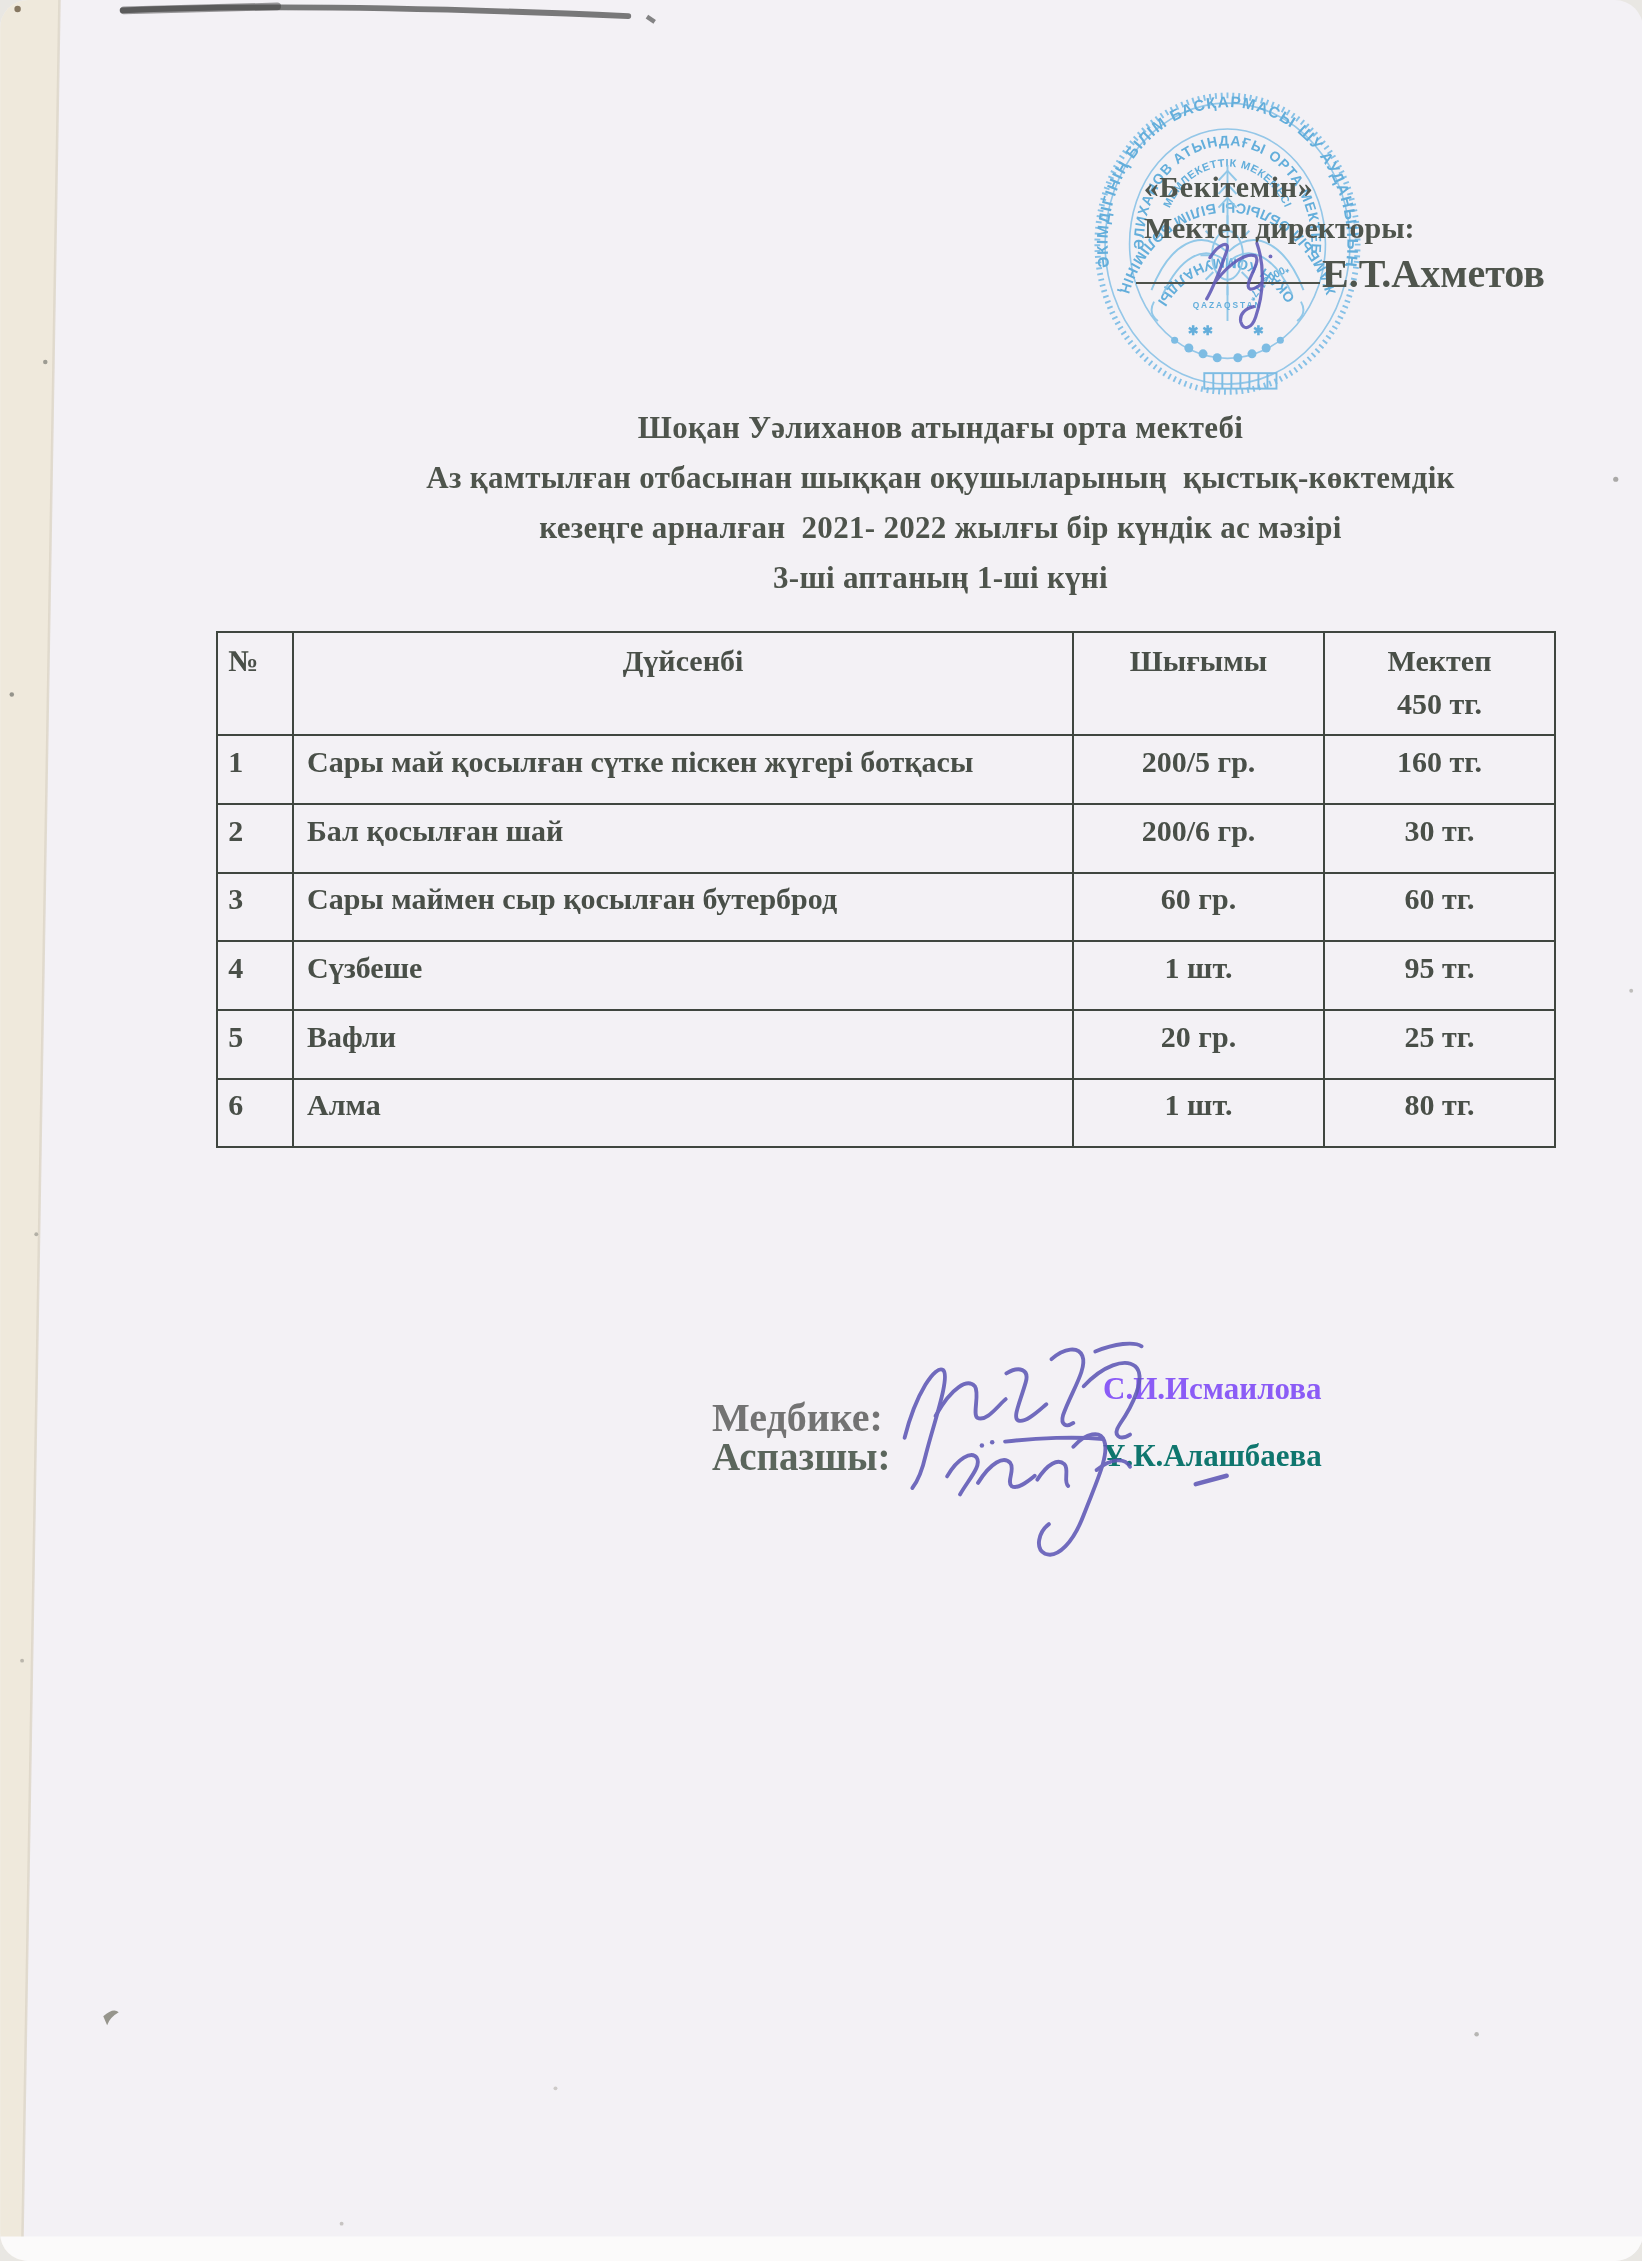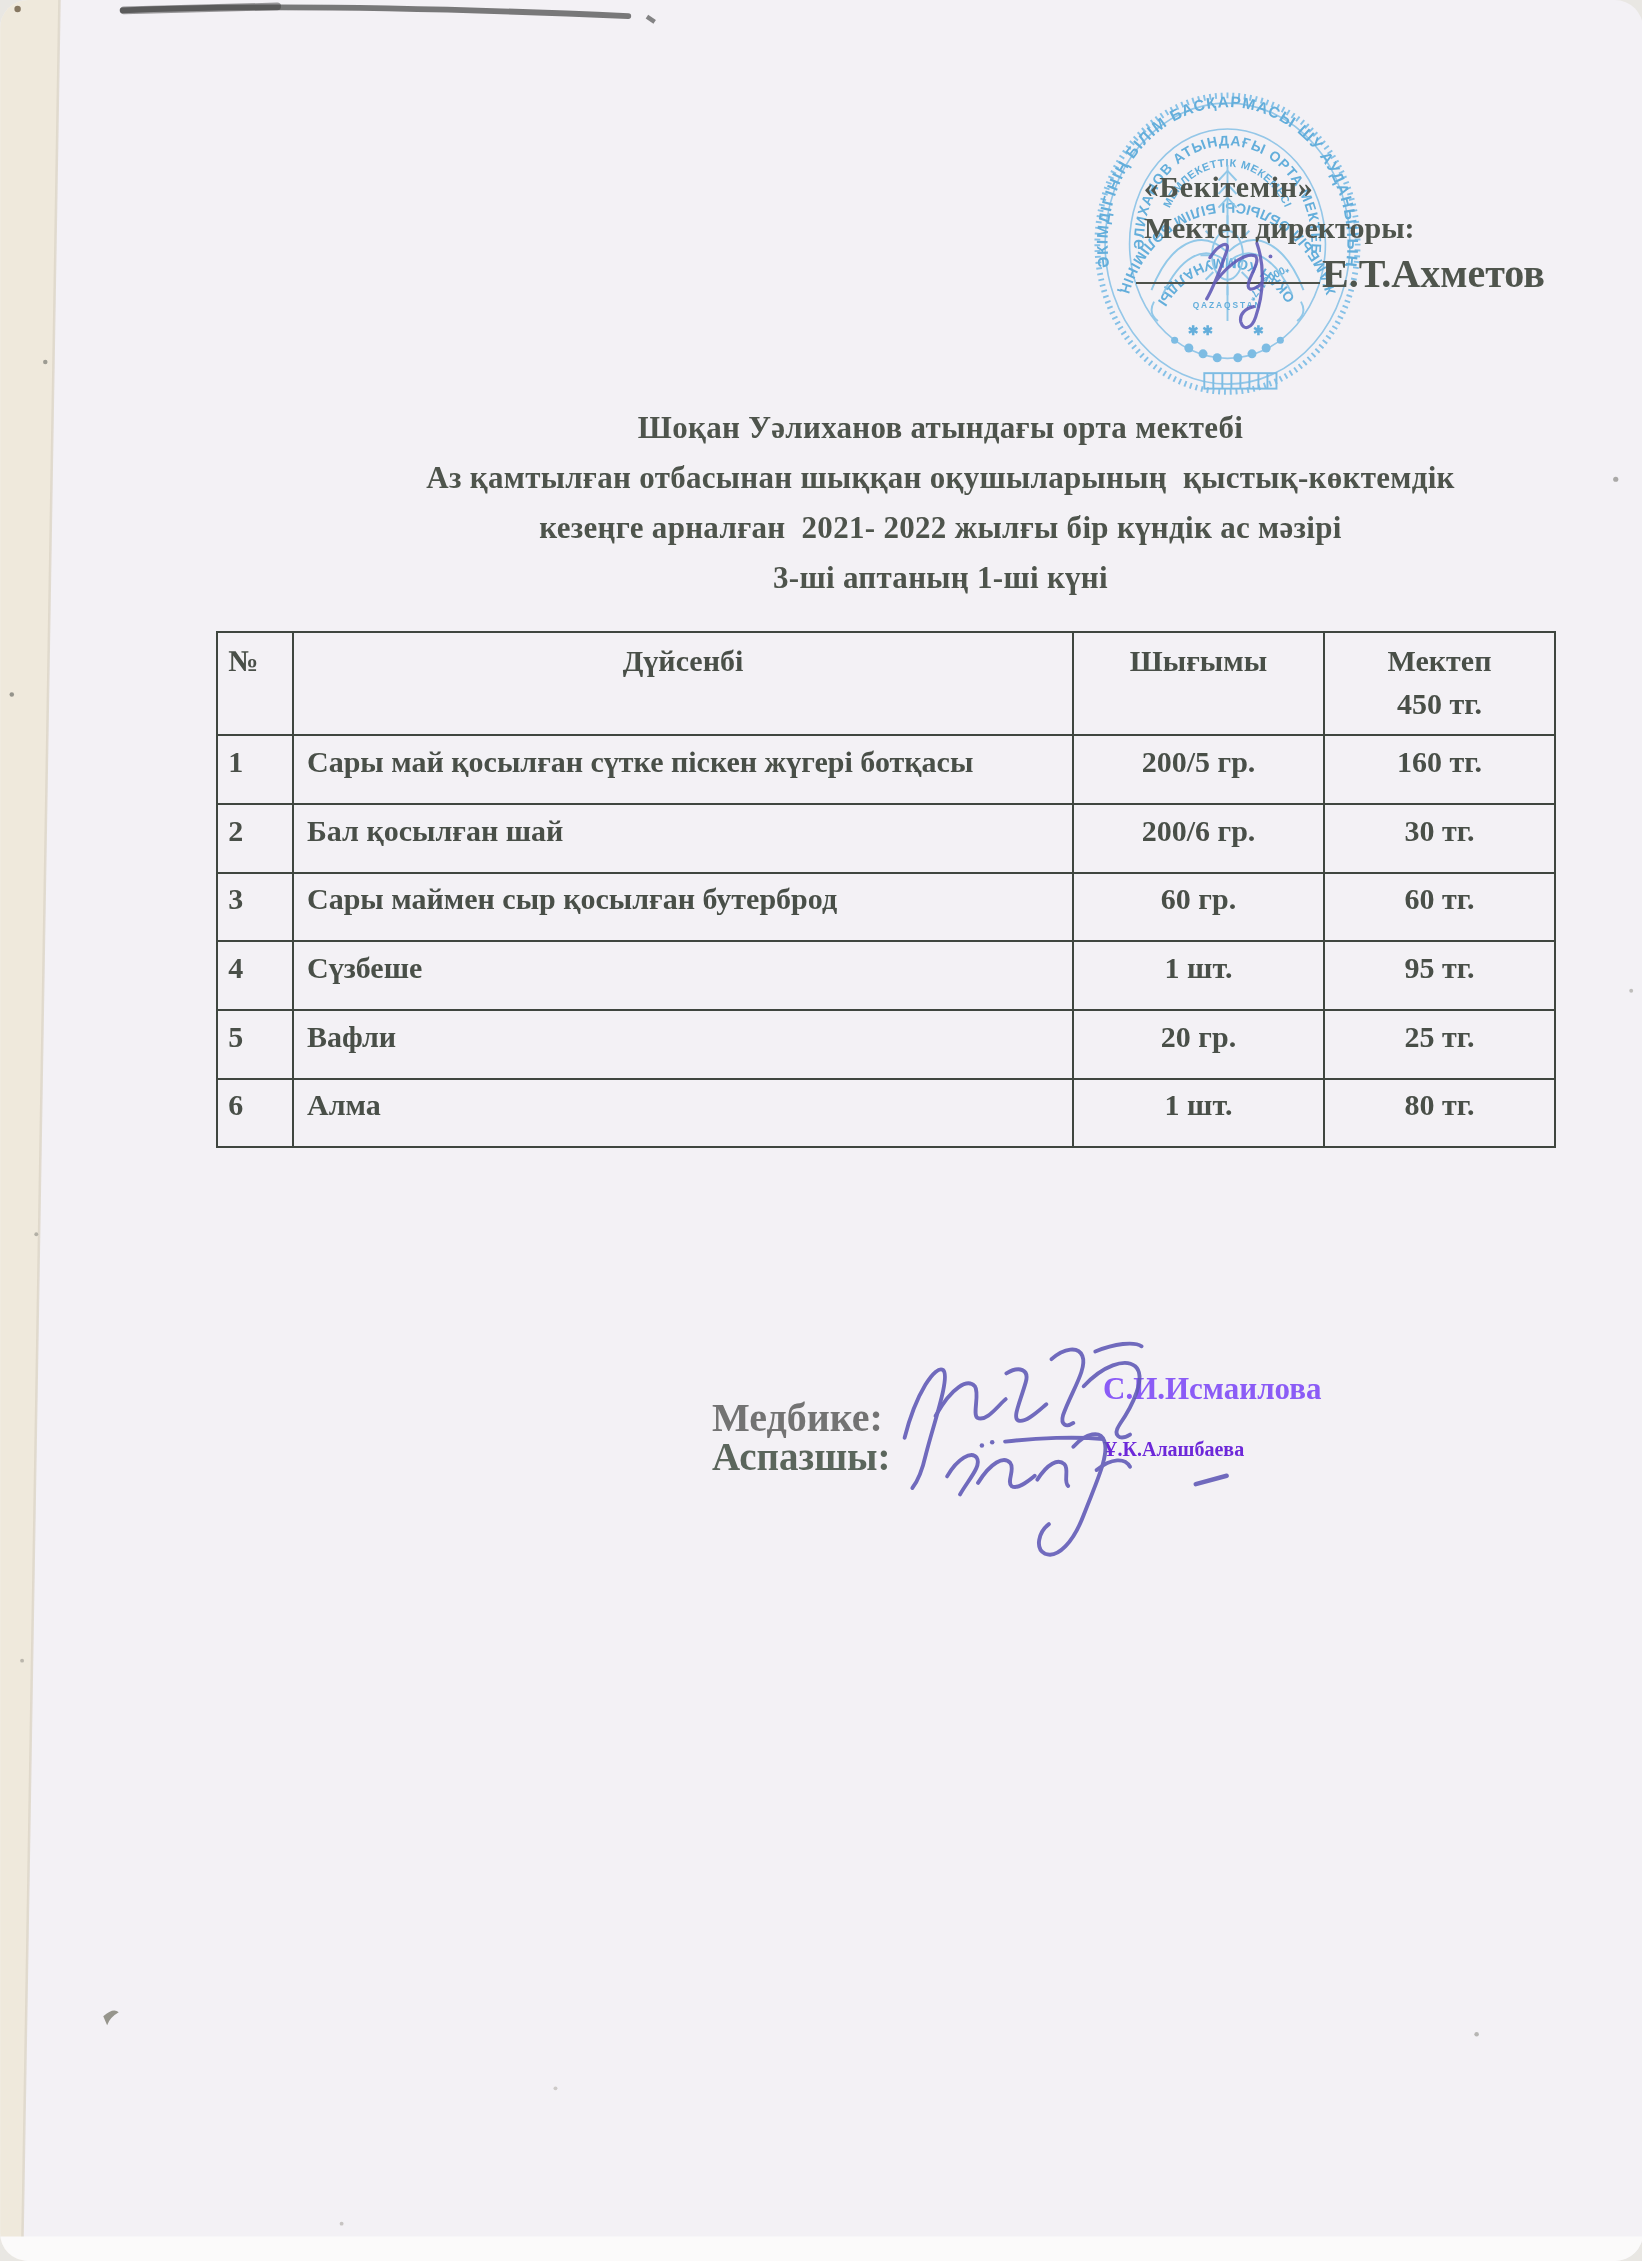--- a/index.html
+++ b/index.html
@@ -58,21 +58,21 @@
   .col-price{width:231px;}
   .cell-left{text-align:left;padding-left:10.3px !important;}
   .cell-dish{text-align:left;padding-left:13px !important;}
   .cell-center{text-align:center;}
   .price-line2{display:block;margin-top:6.4px;}
 
   
   .sig-role-1{position:absolute;left:712px;top:1394px;font-size:40px;font-weight:700;color:#737373;z-index:2;}
   .sig-name-1{position:absolute;left:1103px;top:1371px;font-size:31px;font-weight:700;color:#8b5cf6;z-index:2;}
   .sig-role-2{position:absolute;left:712px;top:1434px;font-size:39px;font-weight:700;color:#5b665c;z-index:2;}
-  .sig-name-2{position:absolute;left:1103px;top:1438px;font-size:20px;font-weight:700;color:#6d28d9;z-index:2;}
+  .sig-name-2{position:absolute;left:1103px;top:1438px;font-size:31px;font-weight:700;color:#0f766e;z-index:2;}
 
   
   .stamp-wrap{position:absolute;left:1092px;top:89px;width:271px;height:308px;z-index:3;}
   .stamp-text{font-family:"Liberation Sans",sans-serif;font-weight:700;fill:#58a9d9;}
 </style>
 </head>
 <body>
 
 <div class="scan">
 

